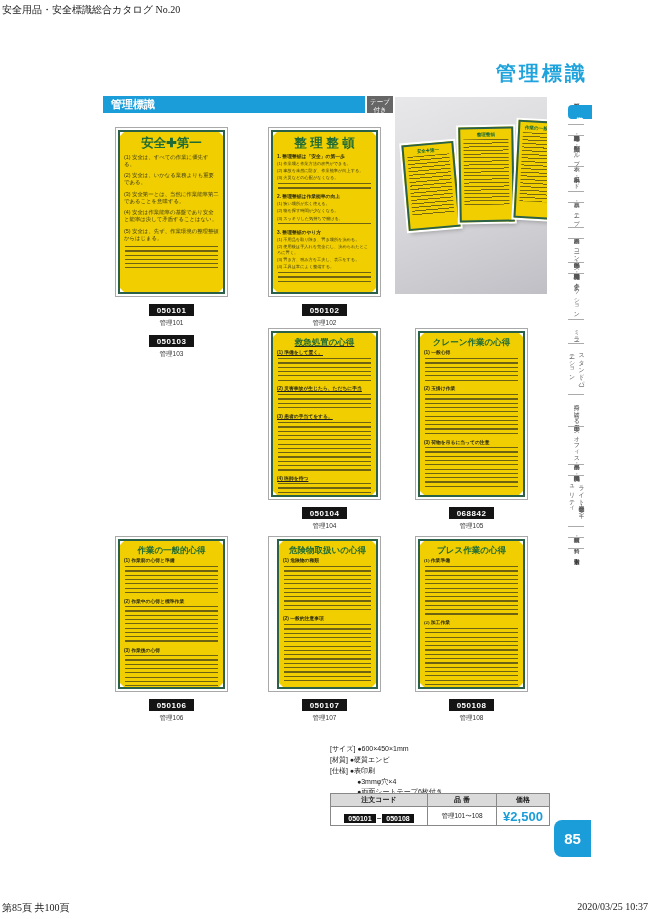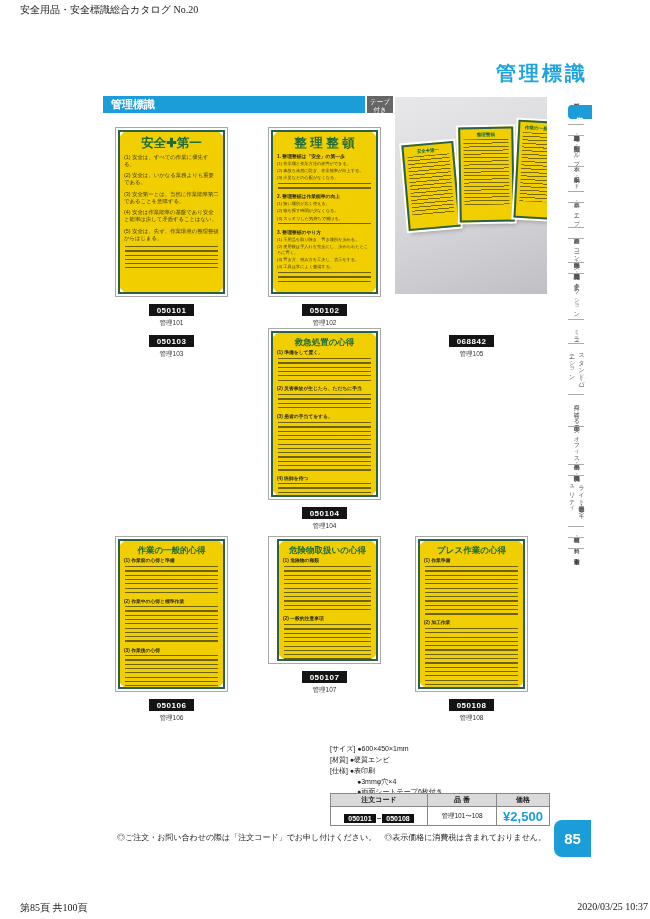--- a/index.html
+++ b/index.html
@@ -1,20 +1,20 @@
 <!DOCTYPE html>
 <html><head>
 <meta charset="utf-8">
 <style>
   html,body{margin:0;padding:0;}
   body{width:650px;height:919px;position:relative;background:#fff;overflow:hidden;
        font-family:"Liberation Sans",sans-serif;color:#222;}
 
   
-  .print-header,.print-footer{position:absolute;left:20px;right:2px;display:flex;
+  .print-header,.print-footer{position:absolute;left:2px;right:2px;display:flex;
        justify-content:space-between;font-family:"Liberation Serif",serif;
        font-size:10px;color:#1a1a1a;}
   .print-header{top:3px;}
   .print-footer{top:901px;}
 
   
   .page{position:absolute;left:88px;top:60px;width:502px;height:812px;background:#fff;}
 
   .corner-title{position:absolute;top:0;right:2px;font-size:20px;font-weight:bold;
        color:#1FA3DC;letter-spacing:3px;}
@@ -160,21 +160,21 @@
               <div class="shead">3. 整理整頓のやり方</div>
               <div class="sitem">(1) 不用品を取り除き、置き場所を決める。</div>
               <div class="sitem">(2) 使用後は手入れを完全にし、決められたところに置く。</div>
               <div class="sitem">(3) 置き方、積み方を工夫し、表示をする。</div>
               <div class="sitem">(4) 工具は常によく整備する。</div>
               <div class="fill" style="height: 12.9px;"></div>
             </div>
           </div>
         </div><div class="badge">050102</div><div class="clabel">管理102</div></div>
       <div class="cell" style="left: 27px; top: 268px;"><div class="badge">050103</div><div class="clabel">管理103</div></div>
-      <div class="cell" style="left: 180px; top: 268px;"><div class="card" style="height: 172px;">
+      <div class="cell" style="left: 180px; top: 268px;"><div class="card" style="height: 172px; text-decoration: underline;">
           <div class="face">
             <span class="corner c-tl"></span>
             <span class="corner c-tr"></span>
             <span class="corner c-bl"></span>
             <span class="corner c-br"></span>
             <div class="ctitle sm">救急処置の心得</div>
             <div class="sec">
               <div class="shead">(1) 準備をして置く。</div>
               <div class="fill" style="height: 25.8px;"></div>
             </div>
@@ -185,21 +185,41 @@
             <div class="sec">
               <div class="shead">(3) 患者の手当てをする。</div>
               <div class="fill" style="height: 51.6px;"></div>
             </div>
             <div class="sec">
               <div class="shead">(4) 医師を待つ</div>
               <div class="fill" style="height: 30.1px;"></div>
             </div>
           </div>
         </div><div class="badge">050104</div><div class="clabel">管理104</div></div>
-      <div class="cell" style="left: 327px; top: 268px;"><div class="badge">068842</div><div class="clabel">管理105</div></div>
+      <div class="cell" style="left: 327px; top: 268px;"><div class="card" style="height: 172px;">
+          <div class="face">
+            <span class="corner c-tl"></span>
+            <span class="corner c-tr"></span>
+            <span class="corner c-bl"></span>
+            <span class="corner c-br"></span>
+            <div class="ctitle sm">クレーン作業の心得</div>
+            <div class="sec">
+              <div class="shead">(1) 一般心得</div>
+              <div class="fill" style="height: 25.8px;"></div>
+            </div>
+            <div class="sec">
+              <div class="shead">(2) 玉掛け作業</div>
+              <div class="fill" style="height: 43px;"></div>
+            </div>
+            <div class="sec">
+              <div class="shead">(3) 荷物を吊るに当っての注意</div>
+              <div class="fill" style="height: 43px;"></div>
+            </div>
+          </div>
+        </div><div class="badge">068842</div><div class="clabel">管理105</div></div>
       <div class="cell" style="left: 27px; top: 476px;"><div class="card" style="height: 156px;">
           <div class="face">
             <span class="corner c-tl"></span>
             <span class="corner c-tr"></span>
             <span class="corner c-bl"></span>
             <span class="corner c-br"></span>
             <div class="ctitle sm">作業の一般的心得</div>
             <div class="sec">
               <div class="shead">(1) 作業前の心得と準備</div>
               <div class="fill" style="height: 30.1px;"></div>
@@ -207,38 +227,38 @@
             <div class="sec">
               <div class="shead">(2) 作業中の心得と標準作業</div>
               <div class="fill" style="height: 38.7px;"></div>
             </div>
             <div class="sec">
               <div class="shead">(3) 作業後の心得</div>
               <div class="fill" style="height: 34.4px;"></div>
             </div>
           </div>
         </div><div class="badge">050106</div><div class="clabel">管理106</div></div>
-      <div class="cell" style="left: 180px; top: 476px;"><div class="card" style="height: 128px; padding-left: 8px;">
+      <div class="cell" style="left: 180px; top: 476px;"><div class="card" style="height: 156px; padding-left: 8px;">
           <div class="face">
             <span class="corner c-tl"></span>
             <span class="corner c-tr"></span>
             <span class="corner c-bl"></span>
             <span class="corner c-br"></span>
             <div class="ctitle sm">危険物取扱いの心得</div>
             <div class="sec">
               <div class="shead">(1) 危険物の種類</div>
               <div class="fill" style="height: 47.3px;"></div>
             </div>
             <div class="sec">
               <div class="shead">(2) 一般的注意事項</div>
               <div class="fill" style="height: 60.2px;"></div>
             </div>
           </div>
         </div><div class="badge">050107</div><div class="clabel">管理107</div></div>
-      <div class="cell" style="left: 327px; top: 476px;"><div class="card" style="height: 156px;">
+      <div class="cell" style="left: 327px; top: 476px;"><div class="card" style="height: 156px; font-family: Liberation Serif, serif;">
           <div class="face">
             <span class="corner c-tl"></span>
             <span class="corner c-tr"></span>
             <span class="corner c-bl"></span>
             <span class="corner c-br"></span>
             <div class="ctitle sm">プレス作業の心得</div>
             <div class="sec">
               <div class="shead">(1) 作業準備</div>
               <div class="fill" style="height: 51.6px;"></div>
             </div>
@@ -268,21 +288,20 @@
     <tr>
       <td>
         <span class="chip">050101</span><span class="tilde">~</span><span class="chip">050108</span>
       </td>
       <td class="pname">管理101〜108</td>
       <td class="price">¥2,500</td>
     </tr>
   </tbody>
     </table>
 
-  <div class="note">◎ご注文・お問い合わせの際は「注文コード」でお申し付けください。　◎表示価格に消費税は含まれておりません。</div>
 
   <div class="sidebar" id="sidebar">
       <div class="tab-index">巻頭索引</div>
       <div class="tab active">安全標識</div>
       <div class="tab-divider"></div>
       <div class="tab">避難誘導・蓄光用品</div>
       <div class="tab-divider"></div>
       <div class="tab">配管識別・バルブ表示</div>
       <div class="tab-divider"></div>
       <div class="tab">掲示板・ボード</div>

